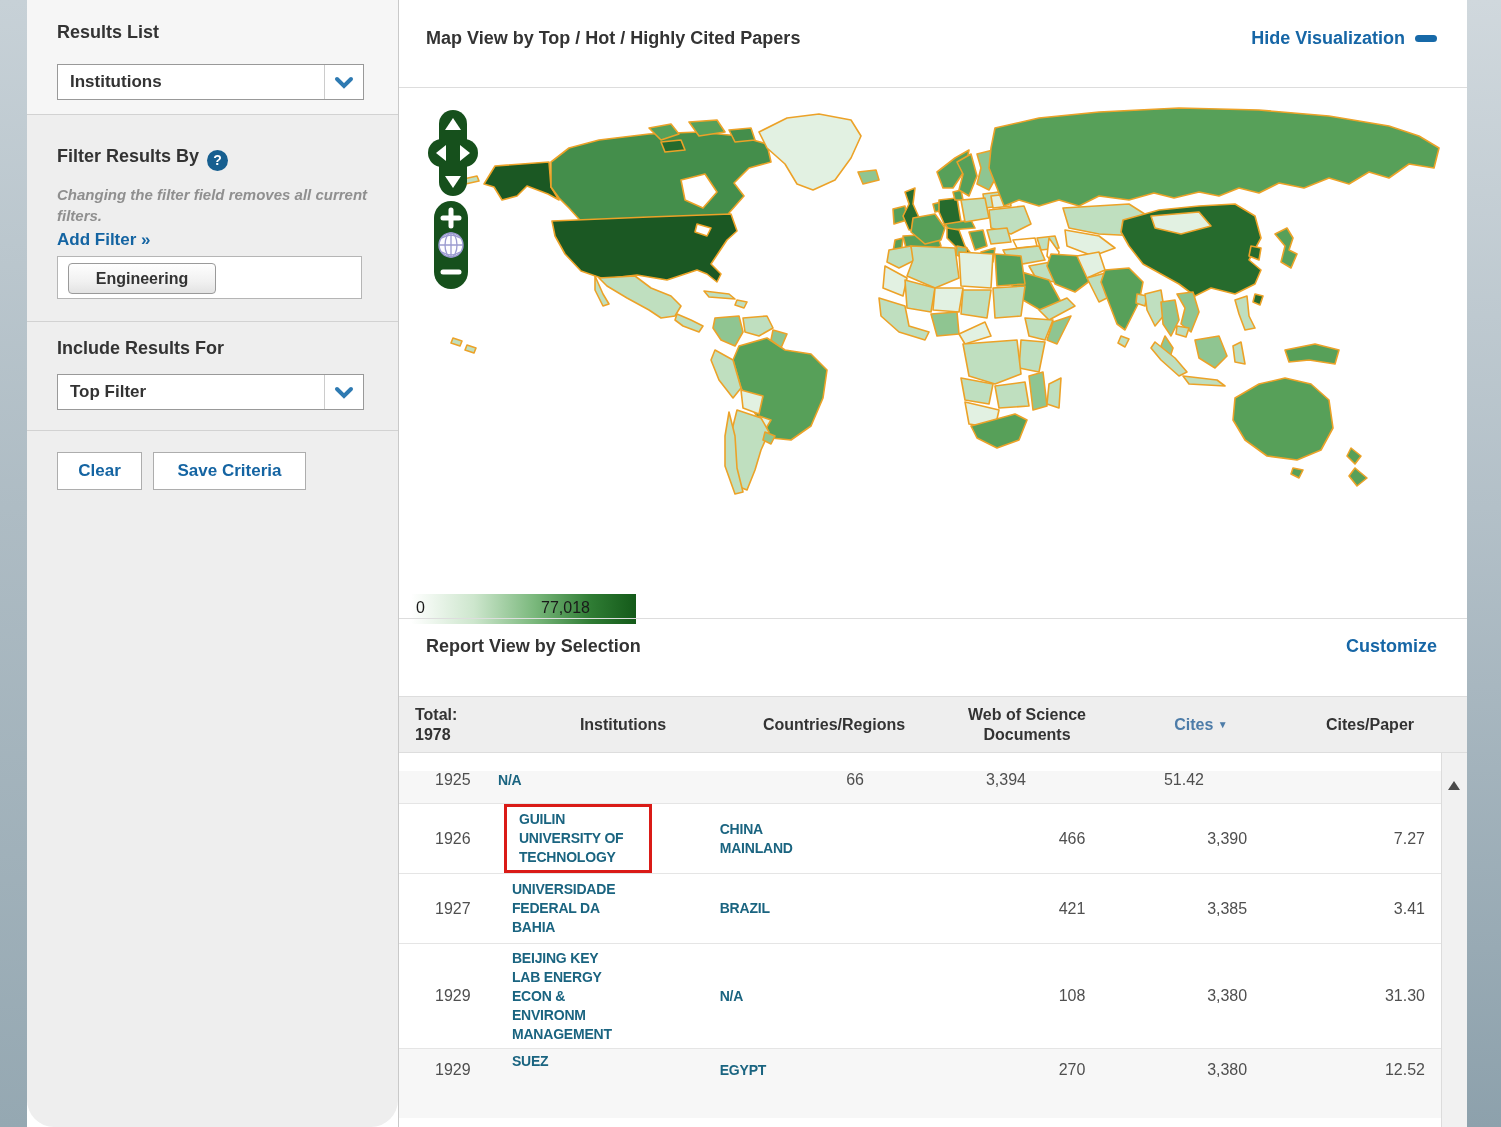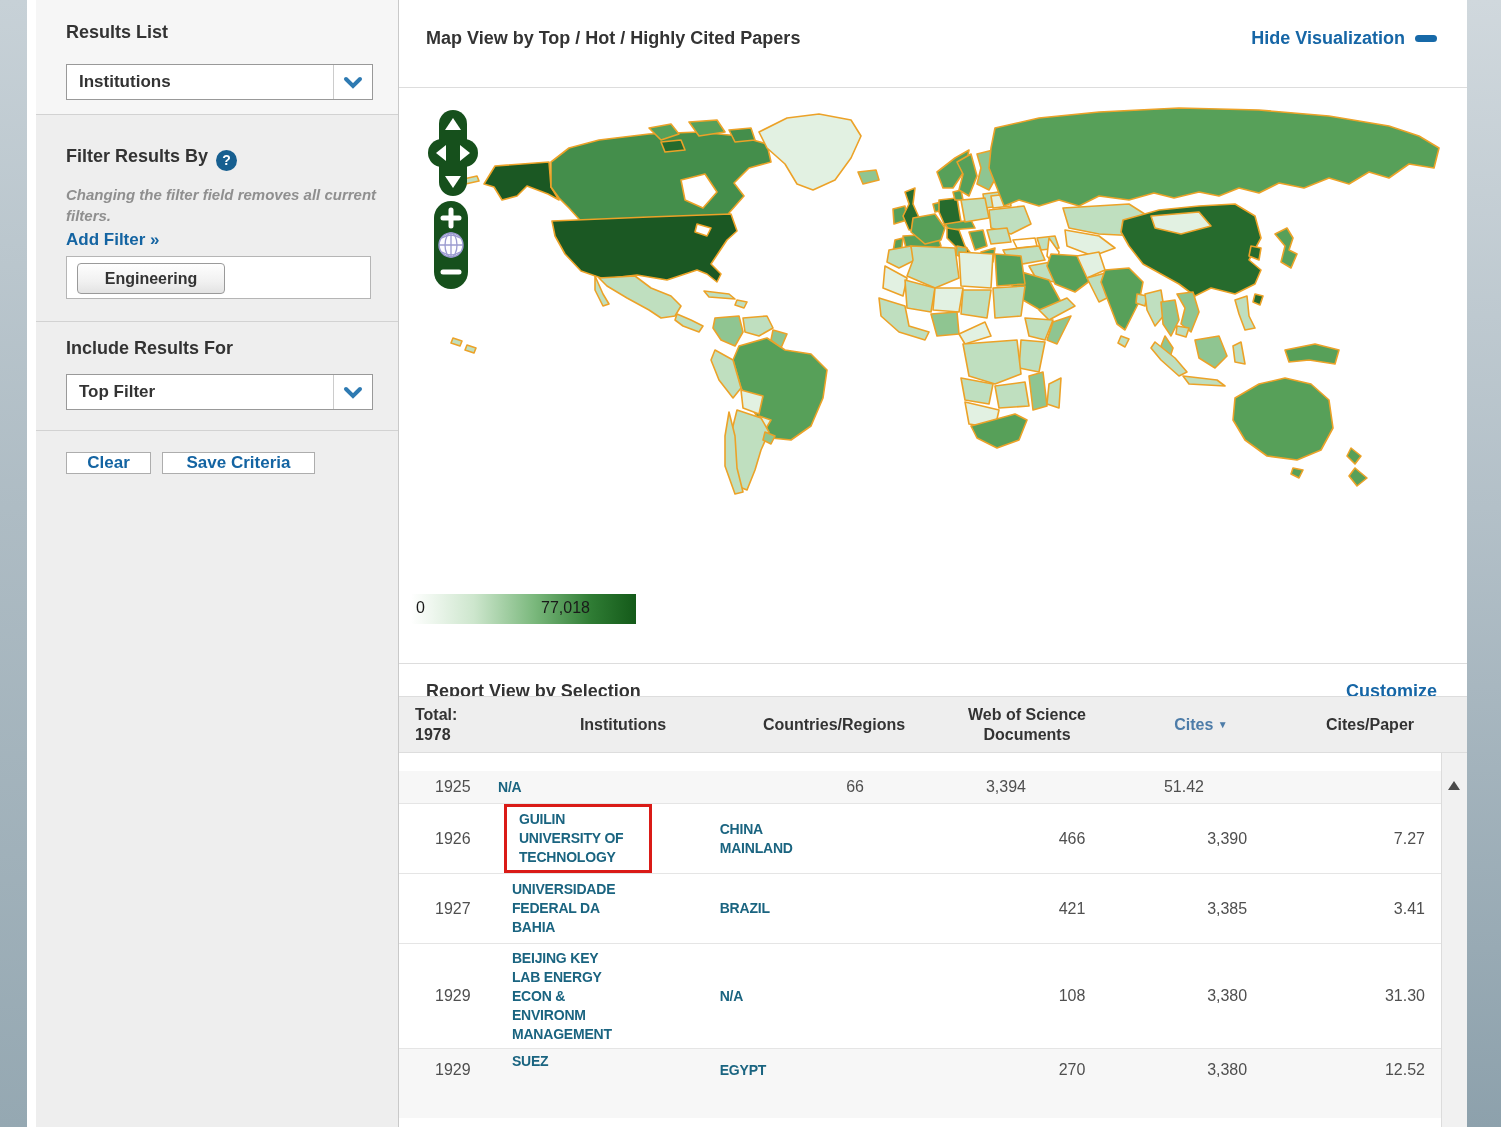--- a/index.html
+++ b/index.html
@@ -5,37 +5,37 @@
   html,body{margin:0;padding:0;background:#fff;}
   .canvas{position:relative;width:1501px;height:1127px;overflow:hidden;
           font-family:"Liberation Sans",sans-serif;background:#fff;}
   
   .edge-strip{position:absolute;top:0;height:1127px;}
   .edge-strip.left{left:0;width:27px;
     background:linear-gradient(180deg,#c7d1d7 0%,#aebcc4 45%,#95a8b2 100%);}
   .edge-strip.right{left:1467px;width:34px;
     background:linear-gradient(180deg,#d0d8dd 0%,#b3c0c8 45%,#8da1ac 100%);}
   
-  .sidebar{position:absolute;left:36px;top:0;width:371px;height:1127px;background:#eeeeee;}
+  .sidebar{position:absolute;left:27px;top:0;width:371px;height:1127px;background:#eeeeee;border-radius:27px;}
   .sb-sec1{position:absolute;left:0;top:0;width:100%;height:114px;background:#f6f6f6;}
   .sb-divider{position:absolute;left:0;right:0;height:1px;background:#d2d2d2;}
   .sb-h{position:absolute;font-size:18px;font-weight:bold;color:#333;}
   .dd{position:absolute;width:307px;height:36px;background:#fff;border:1px solid #999;box-sizing:border-box;}
   .dd-label{position:absolute;left:12px;top:7px;font-size:17px;font-weight:bold;color:#333;}
   .dd-right{position:absolute;right:0;top:0;bottom:0;width:38px;border-left:1px solid #ccc;
             display:flex;align-items:center;justify-content:center;}
   .note{position:absolute;font-size:15px;font-weight:bold;font-style:italic;color:#8f8f8f;line-height:21px;width:312px;}
   .link{color:#1464a2;font-weight:bold;cursor:pointer;}
   .addfilter{position:absolute;font-size:17px;}
   .filterbox{position:absolute;width:305px;height:43px;background:#fff;border:1px solid #b5b5b5;box-sizing:border-box;}
   .chip{position:absolute;left:10px;top:6px;width:146px;height:29px;border:1px solid #9a9a9a;border-radius:4px;
         background:linear-gradient(180deg,#fefefe 0%,#f1f1f1 60%,#e3e3e3 100%);
         display:flex;align-items:center;justify-content:center;
         font-size:16px;font-weight:bold;color:#333;}
-  .sb-btn{position:absolute;height:22px;background:#fff;border:1px solid #adadad;box-sizing:border-box;
+  .sb-btn{position:absolute;height:38px;background:#fff;border:1px solid #adadad;box-sizing:border-box;
           display:flex;align-items:center;justify-content:center;
           font-size:17px;font-weight:bold;color:#1464a2;cursor:pointer;}
   .help-icon{display:inline-block;width:21px;height:21px;border-radius:50%;background:#175f90;color:#fff;
              font-size:14px;font-weight:bold;text-align:center;line-height:21px;vertical-align:-3px;margin-left:8px;}
   
   .main{position:absolute;left:398px;top:0;width:1069px;height:1127px;background:#fff;
         border-left:1px solid #c9c9c9;box-sizing:border-box;}
   .map-header{position:absolute;left:0;top:0;width:100%;height:88px;border-bottom:1px solid #ddd;box-sizing:border-box;}
   .panel-title{position:absolute;left:27px;top:28px;font-size:18px;font-weight:bold;color:#333;}
   .hide-wrap{position:absolute;right:30px;top:28px;display:flex;align-items:center;gap:10px;}
@@ -46,21 +46,21 @@
   .map-svg path{stroke:#ECA228;stroke-width:1.6;stroke-linejoin:round;}
   .d1{fill:#1b5823}.d2{fill:#266b2d}.m{fill:#57a059}.mc{fill:#448e4b}
   .ml{fill:#8fc591}.l{fill:#bfdfbf}.vl{fill:#e2f1e2}.w{fill:#ffffff}
   .ctl{position:absolute;}
   .legend{position:absolute;left:12px;top:506px;width:225px;height:30px;
           background:linear-gradient(90deg,#ffffff 0%,#cde6cd 28%,#7ab87c 55%,#2f7c34 80%,#145a19 100%);}
   .legend span{position:absolute;top:5px;font-size:16px;color:#1a1a1a;}
   .legend .lmin{left:5px;}
   .legend .lmax{left:130px;}
   
-  .report-bar{position:absolute;left:0;top:663px;width:100%;height:41px;border-top:1px solid #ddd;box-sizing:border-box;}
+  .report-bar{position:absolute;left:0;top:618px;width:100%;height:41px;border-top:1px solid #ddd;box-sizing:border-box;}
   .report-title{position:absolute;left:27px;top:17px;font-size:18px;font-weight:bold;color:#333;}
   .customize{position:absolute;right:30px;top:17px;font-size:18px;font-weight:bold;color:#1666a6;cursor:pointer;}
   .thead{position:absolute;left:0;top:696px;width:100%;height:57px;background:#eeeeee;
          border-top:1px solid #ddd;border-bottom:1px solid #ddd;box-sizing:border-box;
          display:flex;align-items:center;}
   .th{font-size:16px;font-weight:bold;color:#333;line-height:20px;text-align:center;}
   .th.first{text-align:left;padding-left:16px;}
   .cites-th{color:#4d7ca8;}
   .sort-tri{font-size:10px;color:#4d7ca8;vertical-align:2px;}
   .c-rank{width:97px;}  .c-inst{width:222px;} .c-cty{width:200px;}
@@ -312,21 +312,21 @@
       <div class="th c-cites cites-th">
         <span>Cites</span>
         <span class="sort-tri">▼</span>
       </div>
       <div class="th c-cpp">Cites/Paper</div>
     </div>
 
     <div class="tbody">
       <div class="rows-viewport">
 
-        <div class="trow first" style="height:32px;background:#f7f7f7;align-items:center;">
+        <div class="trow first" style="height:32px;background:#f7f7f7;">
           <div class="td rank c-rank"><span style="display:inline-block;margin-top:-6px;">1925</span></div>
           <div class="c-cty"><span class="bluecell" style="display:inline-block;margin-left:2px;margin-top:-2px;">N/A</span></div>
           <div class="td num c-docs"><span style="display:inline-block;margin-top:-4px;">66</span></div>
           <div class="td num c-cites"><span style="display:inline-block;margin-top:-4px;">3,394</span></div>
           <div class="td num cpp c-cpp"><span style="display:inline-block;margin-top:-4px;">51.42</span></div>
         </div>
 
         <div class="trow vcenter" style="height:70px;background:#ffffff;">
           <div class="td rank c-rank">1926</div>
           <div class="c-inst">

